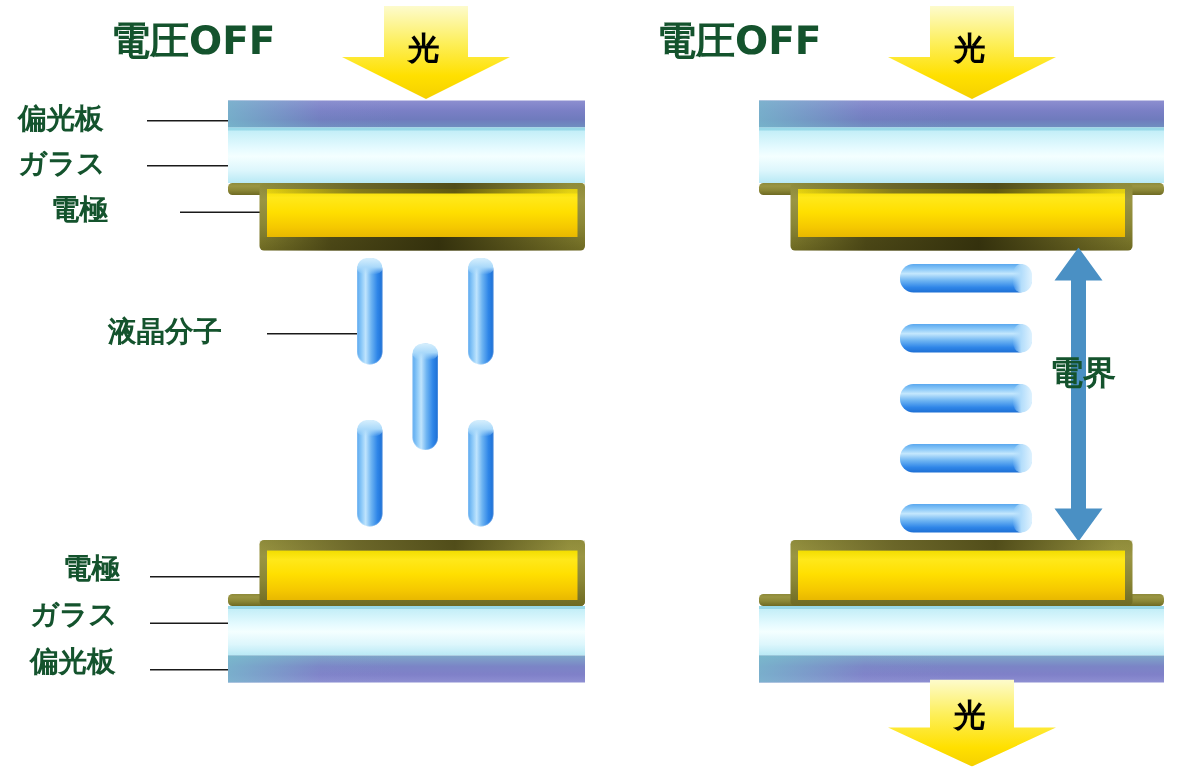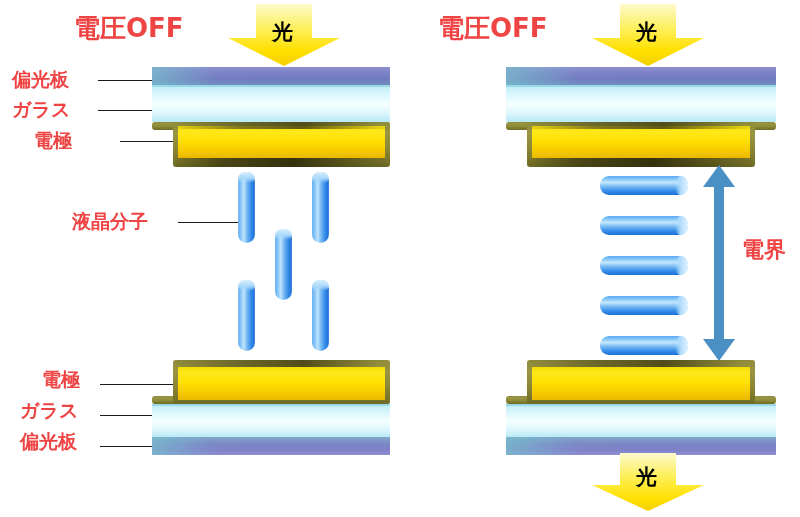--- a/index.html
+++ b/index.html
@@ -7,21 +7,21 @@
     width:800px;height:517px;
     background:#ffffff;
     font-family:"DejaVu Sans","Liberation Sans",sans-serif;
     overflow:hidden;
     position:relative;
   }
   #stage{position:relative;width:800px;height:517px;}
   .abs{position:absolute;}
   .jp{
     font-family:"DejaVu Sans","Liberation Sans",sans-serif;
-    color:#ef4444;
+    color:#14532d;
     font-weight:700;
     white-space:nowrap;
     letter-spacing:0px;
   }
   .title{font-size:26px;line-height:26px;}
   .side-label{font-size:19px;line-height:19px;}
   .leader{
     position:absolute;
     height:0;border-top:1.6px solid #1a1a1a;
   }
@@ -216,21 +216,21 @@
     </div>
   <div class="rod-h" style="left:600px;top:336px;width:88px;height:19px;">
       <div class="cap"></div>
     </div>
 
   <div class="field-arrow abs" style="left:702px;top:165px;">
     <svg width="34" height="196" viewBox="0 0 34 196">
       <path d="M17,0 L33,22 L22,22 L22,174 L33,174 L17,196 L1,174 L12,174 L12,22 L1,22 Z" fill="#4a90c4"></path>
     </svg>
   </div>
-  <div class="jp side-label abs" style="left:742px;top:240px;font-size:22px;">電界</div>
+  <div class="jp side-label abs" style="left:700px;top:240px;font-size:22px;">電界</div>
 
   <div class="electrode-outer abs" style="left:506px;top:396px;width:270px;height:8px;"></div>
   <div class="electrode-outer abs" style="left:527px;top:360px;width:228px;height:44px;">
     <div class="electrode-inner" style="left:5px;top:7px;right:5px;bottom:4px;"></div>
     <div class="elec-tophl"></div>
   </div>
   <div class="glass abs" style="left:506px;top:404px;width:270px;height:33px;">
     <div class="glass-edge"></div>
   </div>
   <div class="polarizer bot abs" style="left:506px;top:437px;width:270px;height:18px;">

